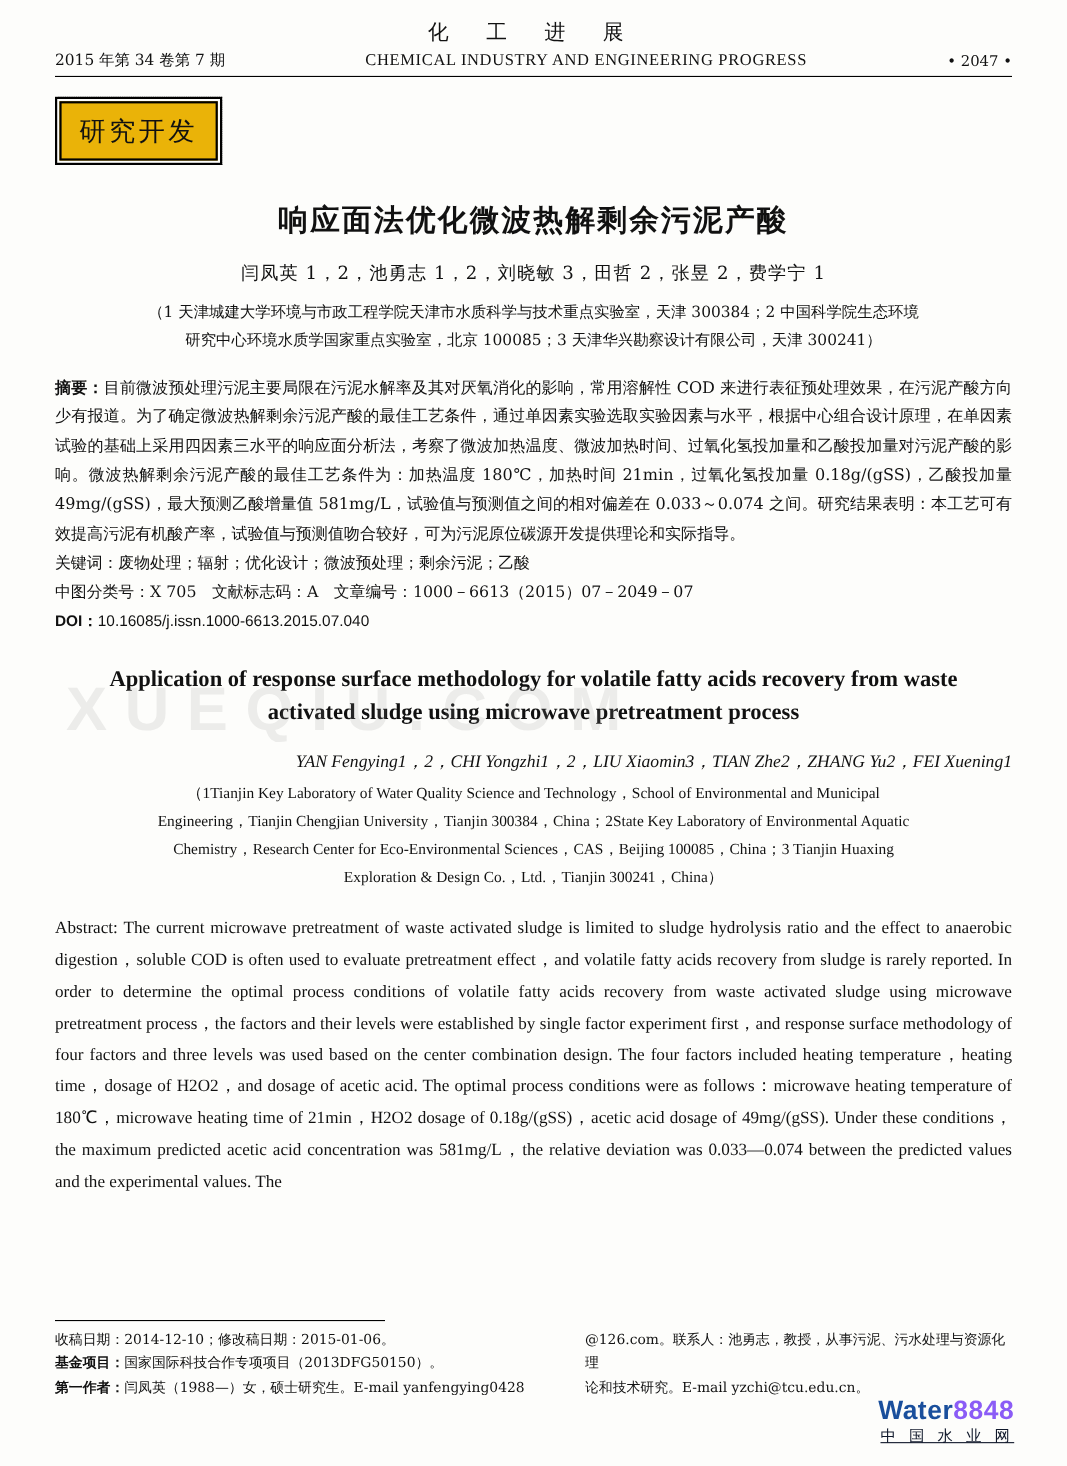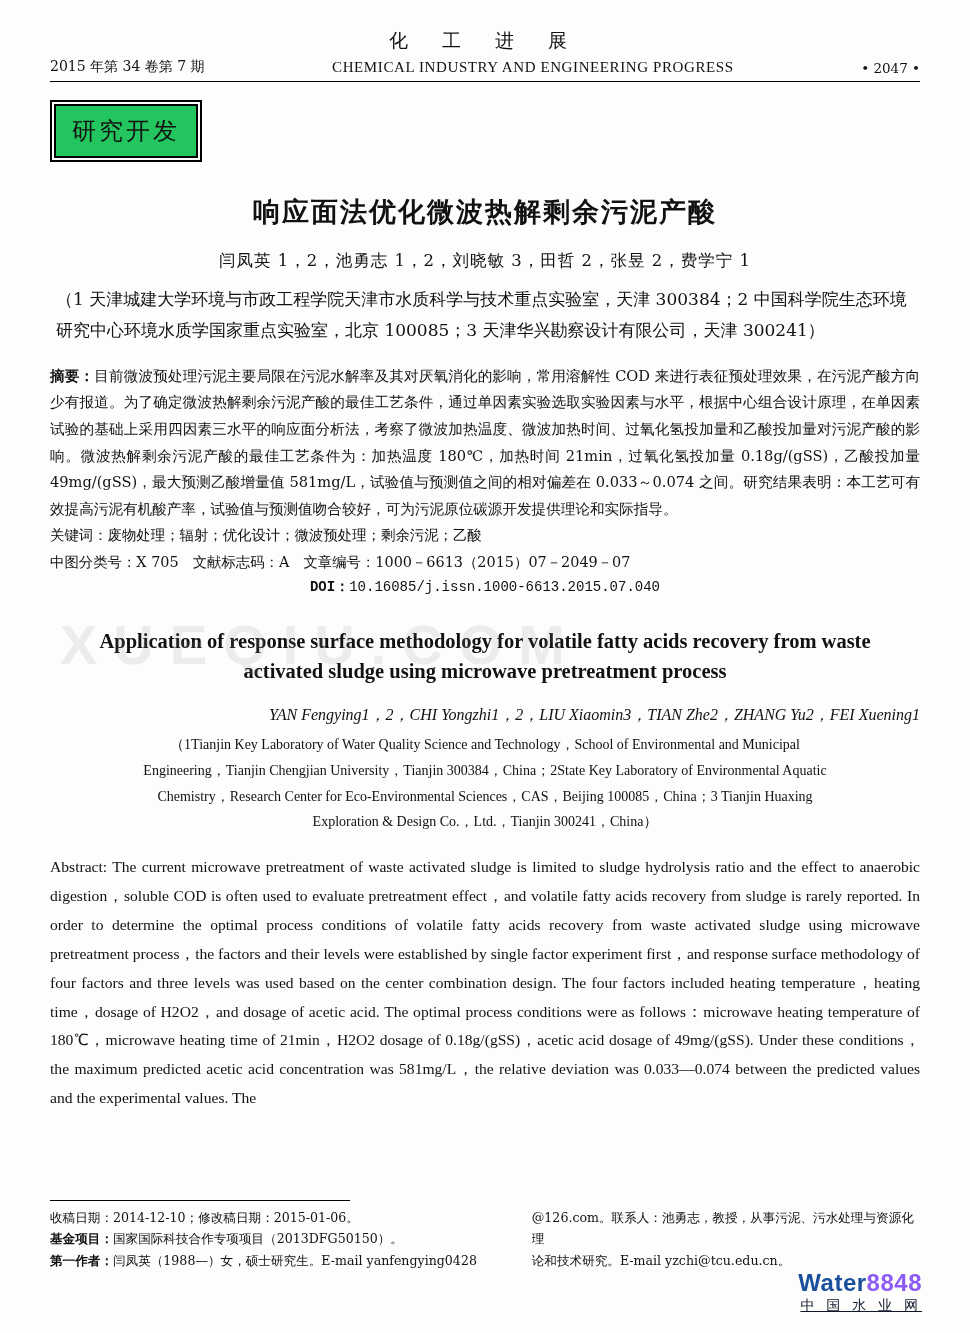--- a/index.html
+++ b/index.html
@@ -12,21 +12,21 @@
     overflow:hidden;
   }
   .page{
     position:relative;
     width:970px;height:1333px;
     padding:0;
     box-sizing:border-box;
   }
   .inner{
     position:absolute;
-    left:50px;right:50px;top:28px;
+    left:50px;right:50px;top:16px;
   }
 
   
   .journal-cn{
     text-align:center;
     font-size:19px;
     letter-spacing:14px;
     font-family:"DejaVu Serif", serif;
     margin-bottom:4px;
   }
@@ -59,21 +59,21 @@
   .badge{
     display:inline-block;
     position:relative;
     padding:9px 16px 9px 16px;
     font-family:"DejaVu Serif",serif;
     font-size:24px;
     letter-spacing:3px;
     border:2px solid #000;
     outline:2px solid #000;
     outline-offset:2px;
-    background:#22c55e;
+    background:#eab308;
   }
   .badge::before{
     content:"";
     position:absolute;
     left:-6px;top:-6px;right:-6px;bottom:-6px;
     border:1px dotted #000;
     pointer-events:none;
   }
 
   
@@ -86,43 +86,43 @@
     margin:36px 0 20px 0;
   }
   .authors-cn{
     text-align:center;
     font-family:"DejaVu Serif",serif;
     font-size:16.5px;
     letter-spacing:1px;
     margin-bottom:12px;
   }
   .affil-cn{
-    text-align:left;
-    font-family:"DejaVu Serif",serif;
-    font-size:17px;
+    text-align:center;
+    font-family:"DejaVu Serif",serif;
+    font-size:14px;
     line-height:1.85;
     margin:0 6px 0 6px;
   }
 
   
   .abs-cn{
     margin-top:16px;
     font-family:"DejaVu Serif",serif;
     font-size:14.6px;
     line-height:1.82;
     text-align:justify;
     text-justify:inter-ideograph;
   }
   .abs-cn .lbl{font-weight:bold;}
   .kw-cn,.class-cn,.doi-cn{
     font-family:"DejaVu Serif",serif;
     font-size:14.4px;
     line-height:1.85;
   }
-  .doi-cn{font-family:Liberation Mono, monospace;font-size:14px;text-align:center;}
+  .doi-cn{font-family:Liberation Sans, sans-serif;font-size:14px;}
   .doi-cn .lbl{font-weight:bold;}
   .class-row{display:flex;gap:14px;flex-wrap:wrap;}
 
   
   .watermark{
     position:absolute;
     left:60px;top:612px;
     font-family:"Liberation Sans",sans-serif;
     font-size:56px;
     letter-spacing:16px;

